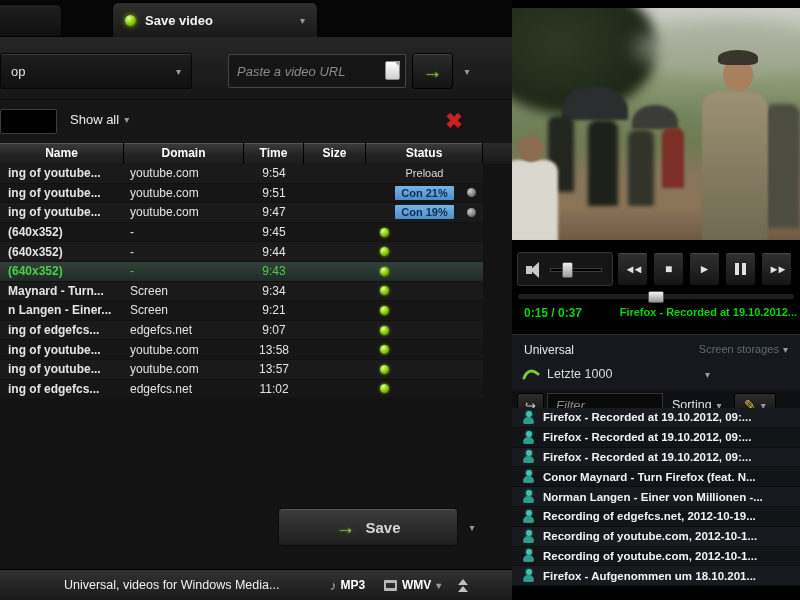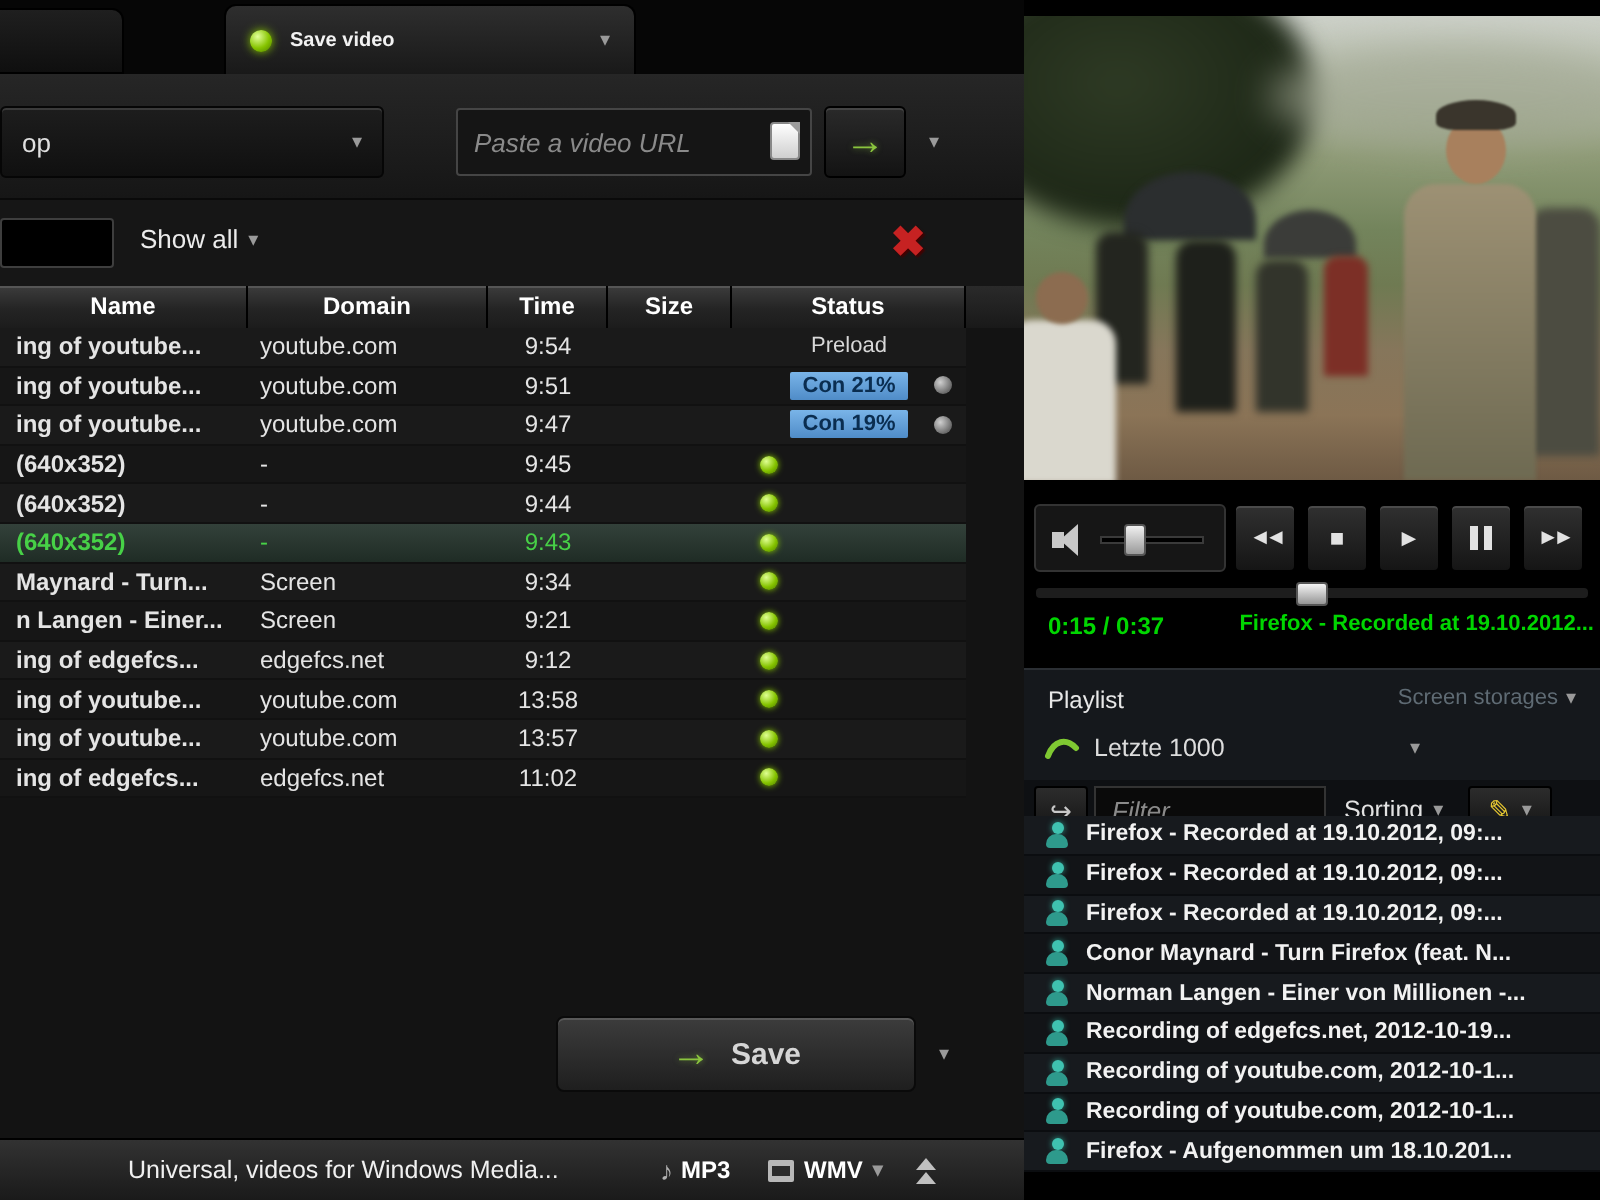--- a/index.html
+++ b/index.html
@@ -13,21 +13,21 @@
   .tabbar { position: absolute; left: 0; top: 0; width: 512px; height: 37px; background: #060606; }
   .tab-cut { position: absolute; left: -14px; top: 4px; width: 76px; height: 33px;
              background: linear-gradient(#1f1f1f, #0f0f0f); border: 1px solid #000;
              border-radius: 6px 6px 0 0; }
   .tab-active { position: absolute; left: 112px; top: 2px; width: 206px; height: 35px;
                 background: linear-gradient(#2e2e2e, #191919); border: 1px solid #000; border-bottom: none;
                 border-radius: 6px 6px 0 0; display: flex; align-items: center; padding: 0 12px; gap: 9px; }
   .glow-dot { width: 11px; height: 11px; border-radius: 50%;
               background: radial-gradient(circle at 35% 30%, #e2ff9a, #86c400 55%, #4c7a00);
               box-shadow: 0 0 5px #86c400; flex: none; }
-  .tab-label { color: #f2f2f2; font-weight: bold; font-size: 10px; }
+  .tab-label { color: #f2f2f2; font-weight: bold; font-size: 13px; }
   .chev { color: #9a9a9a; font-size: 10px; }
   .tab-active .chev { margin-left: auto; }
 
   .toolbar1 { position: absolute; left: 0; top: 37px; width: 512px; height: 63px;
               background: linear-gradient(#262626, #161616); border-bottom: 1px solid #0a0a0a; }
   .src-dd { position: absolute; left: 0; top: 16px; width: 192px; height: 36px;
             background: linear-gradient(#1d1d1d, #101010); border: 1px solid #060606;
             border-radius: 3px; box-shadow: inset 0 1px 0 #3a3a3a;
             display: flex; align-items: center; padding: 0 10px; color: #e0e0e0; font-size: 13px; }
   .src-dd .chev { margin-left: auto; }
@@ -331,21 +331,21 @@
           <div class="td domain" style="width: 120px;">Screen</div>
           <div class="td time" style="width: 60px;">9:21</div>
           <div class="td size" style="width: 62px;"></div>
           <div class="td status" style="width: 117px;">
             <span class="led"></span>
           </div>
         </div>
         <div class="tr">
           <div class="td name" style="width: 124px;">ing of  edgefcs...</div>
           <div class="td domain" style="width: 120px;">edgefcs.net</div>
-          <div class="td time" style="width: 60px;">9:12</div>
+          <div class="td time" style="width: 60px;">9:07</div>
           <div class="td size" style="width: 62px;"></div>
           <div class="td status" style="width: 117px;">
             <span class="led"></span>
           </div>
         </div>
         <div class="tr alt">
           <div class="td name" style="width: 124px;">ing of  youtube...</div>
           <div class="td domain" style="width: 120px;">youtube.com</div>
           <div class="td time" style="width: 60px;">13:58</div>
           <div class="td size" style="width: 62px;"></div>
@@ -445,21 +445,21 @@
     <div class="progress">
       <span class="prog-handle" style="left: 50%;"></span>
     </div>
 
     <div class="time-row">
       <span class="cur-time">0:15 / 0:37</span>
       <span class="now-playing">Firefox - Recorded at 19.10.2012...</span>
     </div>
 
     <div class="pl-header">
-      <span class="pl-title">Playlist</span>
+      <span class="pl-title">Universal</span>
       <span class="export-link">
         <span>Screen storages</span>
         <span class="chev">▾</span>
       </span>
       <div class="pl-select">
         <svg width="18" height="14" viewBox="0 0 18 14">
           <path d="M2 11 C 5 3, 11 2, 16 7" stroke="#7fc832" stroke-width="3" fill="none" stroke-linecap="round"></path>
         </svg>
         <span>Letzte 1000</span>
         <span class="chev">▾</span>

